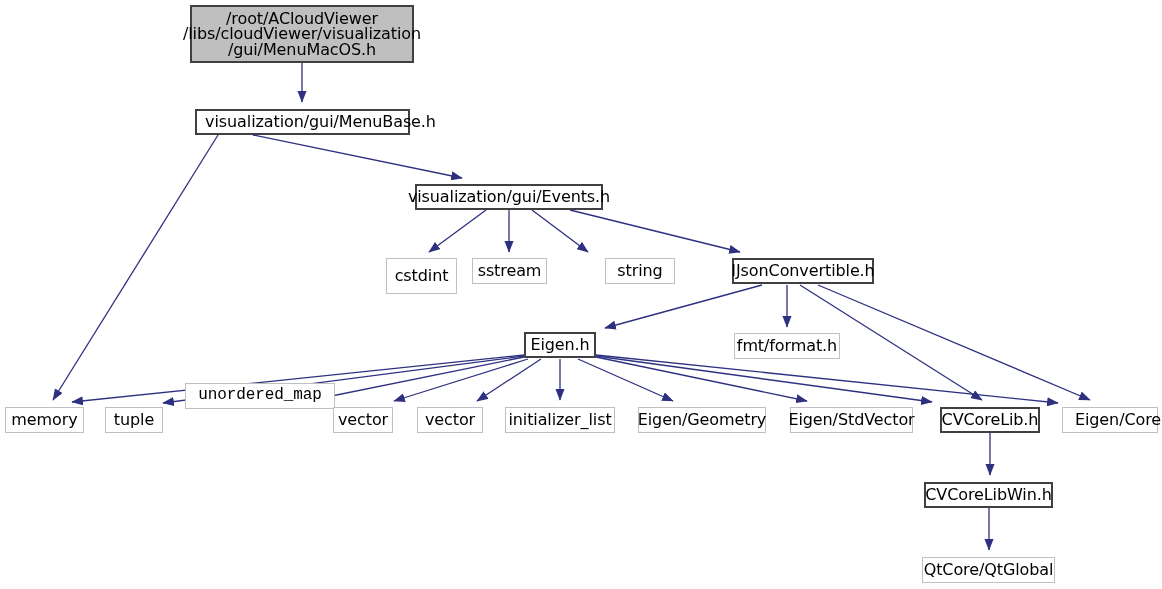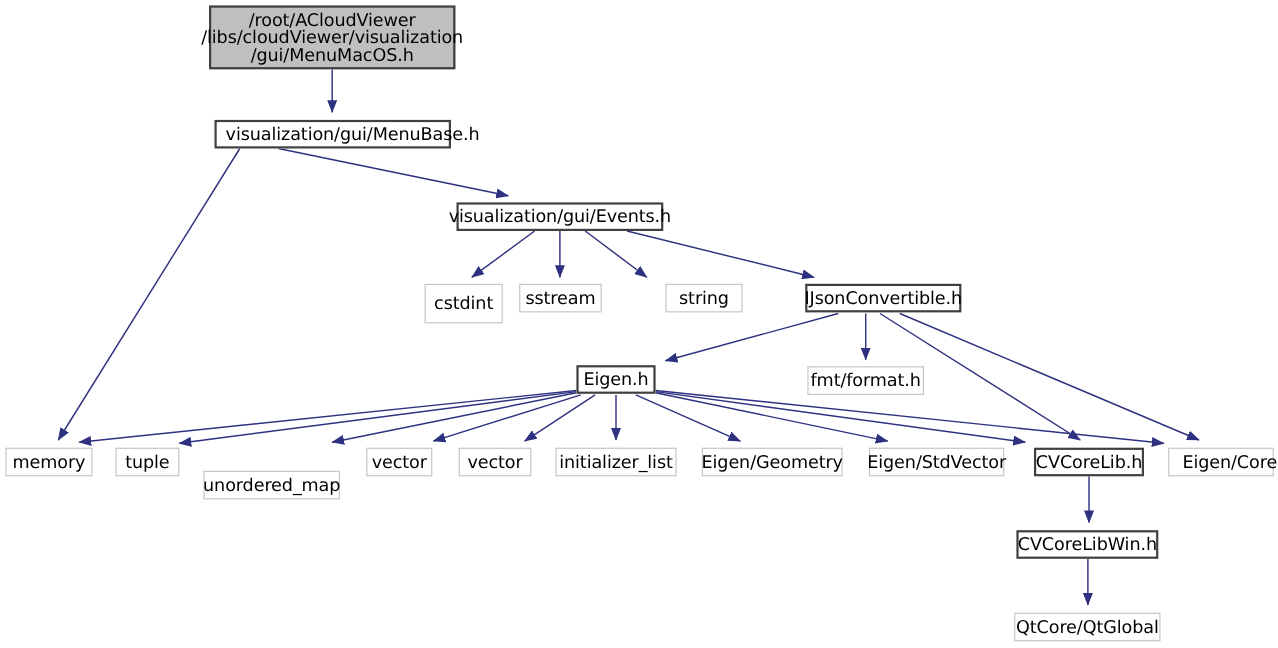--- a/index.html
+++ b/index.html
@@ -90,21 +90,21 @@
       <div class="node bold" style="left: 195px; top: 109px; width: 215px; height: 26px; padding-left: 36px;">visualization/gui/MenuBase.h</div>
       <div class="node bold" style="left: 415px; top: 184px; width: 188px; height: 26px;">visualization/gui/Events.h</div>
       <div class="node" style="left: 386px; top: 258px; width: 71px; height: 36px;">cstdint</div>
       <div class="node" style="left: 472px; top: 258px; width: 75px; height: 26px;">sstream</div>
       <div class="node" style="left: 569px; top: 258px; width: 70px; height: 26px; margin-left: 36px;">string</div>
       <div class="node bold" style="left: 716px; top: 258px; width: 142px; height: 26px; margin-left: 16px;">IJsonConvertible.h</div>
       <div class="node bold" style="left: 524px; top: 332px; width: 72px; height: 26px;">Eigen.h</div>
       <div class="node" style="left: 734px; top: 333px; width: 106px; height: 26px;">fmt/format.h</div>
       <div class="node" style="left: 5px; top: 407px; width: 79px; height: 26px;">memory</div>
       <div class="node" style="left: 105px; top: 407px; width: 58px; height: 26px;">tuple</div>
-      <div class="node" style="left: 185px; top: 428px; width: 124px; height: 26px;">unordered_map</div>
+      <div class="node" style="left: 185px; top: 383px; width: 150px; height: 26px; font-family: Liberation Mono, monospace;">unordered_map</div>
       <div class="node" style="left: 333px; top: 407px; width: 60px; height: 26px;">vector</div>
       <div class="node" style="left: 417px; top: 407px; width: 66px; height: 26px;">vector</div>
       <div class="node" style="left: 505px; top: 407px; width: 110px; height: 26px;">initializer_list</div>
       <div class="node" style="left: 638px; top: 407px; width: 128px; height: 26px;">Eigen/Geometry</div>
       <div class="node" style="left: 790px; top: 407px; width: 123px; height: 26px;">Eigen/StdVector</div>
       <div class="node bold" style="left: 940px; top: 407px; width: 100px; height: 26px; text-align: center;">CVCoreLib.h</div>
       <div class="node" style="left: 1062px; top: 407px; width: 96px; height: 26px; padding-left: 16px;">Eigen/Core</div>
       <div class="node bold" style="left: 924px; top: 482px; width: 129px; height: 26px;">CVCoreLibWin.h</div>
       <div class="node" style="left: 922px; top: 557px; width: 133px; height: 26px;">QtCore/QtGlobal</div>
     </div>

